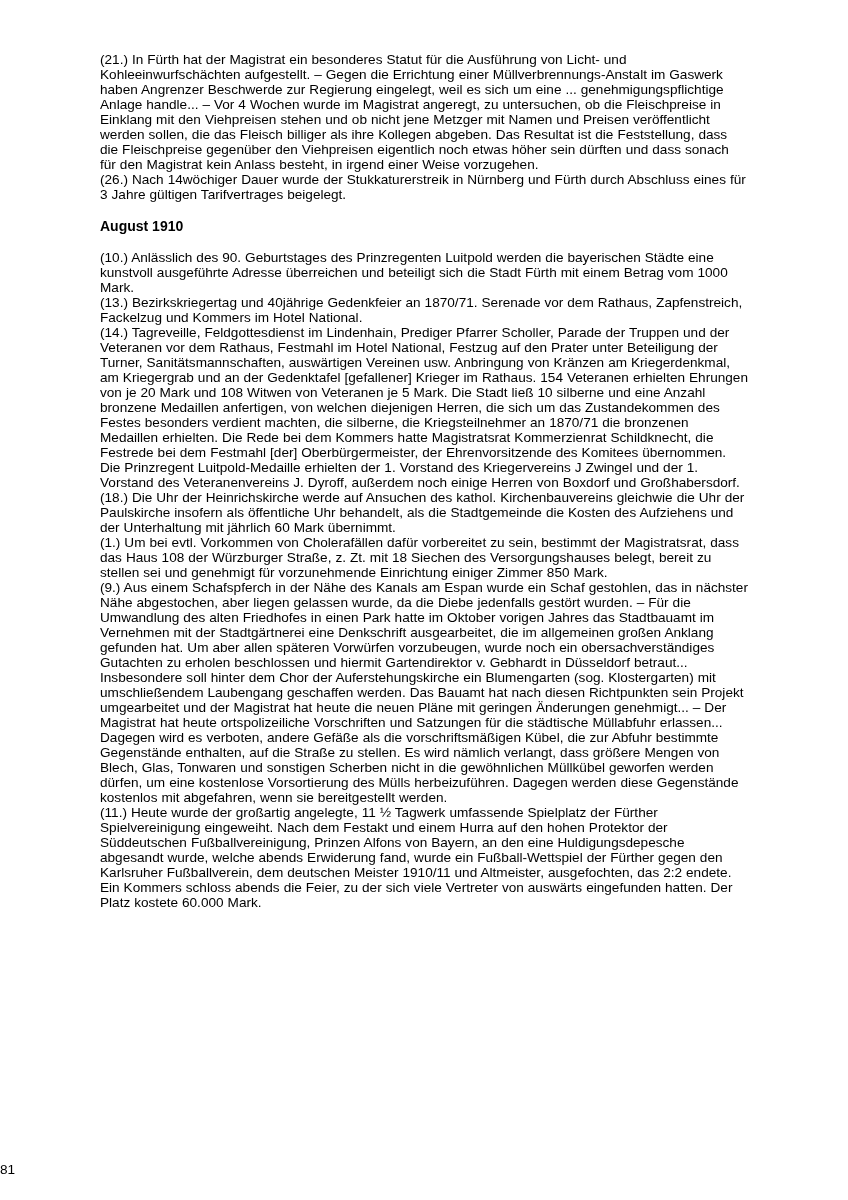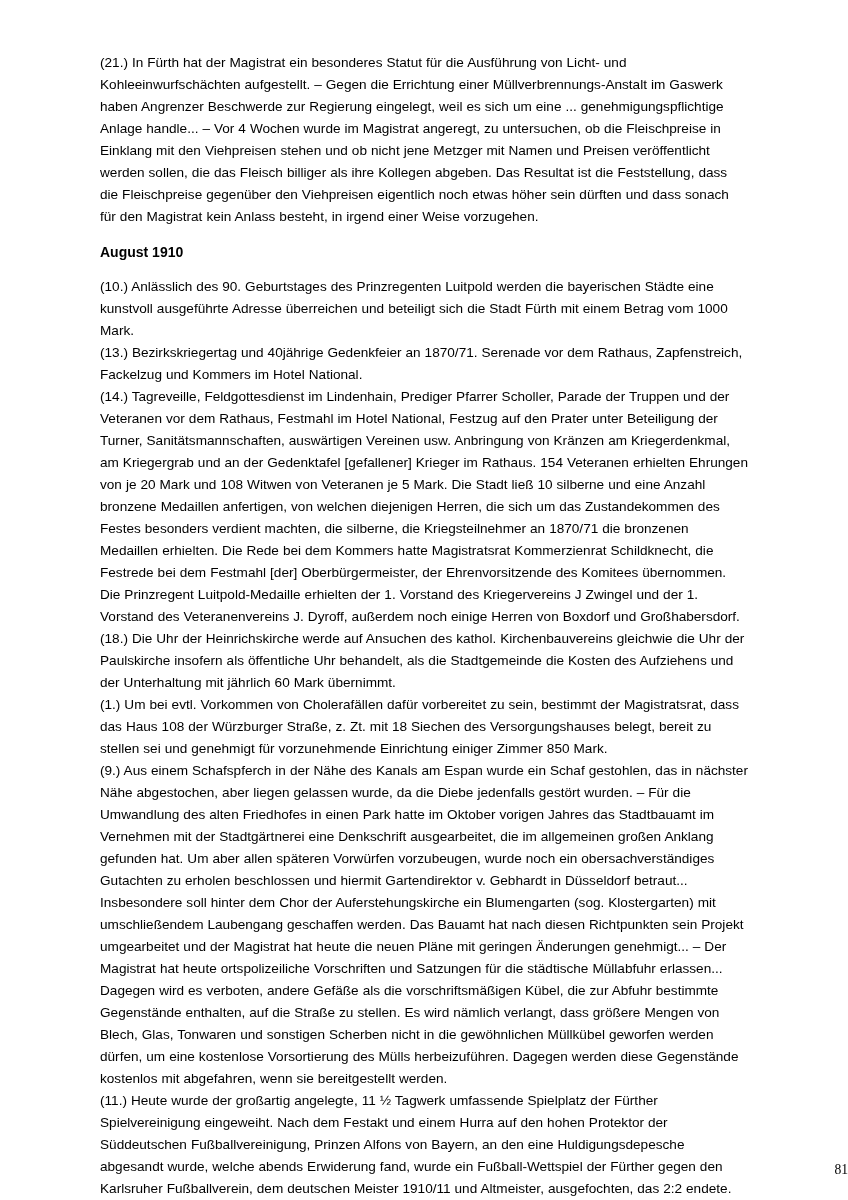--- a/index.html
+++ b/index.html
@@ -15,48 +15,48 @@
   .page {
     position: relative;
     width: 848px;
     height: 1200px;
     padding: 52px 100px 0 100px;
     background: #ffffff;
     overflow: hidden;
   }
   .entry {
     font-size: 13.6px;
-    line-height: 22px;
+    line-height: 15px;
     text-align: left;
     word-spacing: 0.2px;
   }
   .section-heading {
     font-size: 14px;
     line-height: 16.2px;
     font-weight: 700;
     margin: 16px 0 16px 0;
   }
   .page-number {
     position: absolute;
     bottom: 22px;
     left: 0;
     right: 0;
-    text-align: right;
+    text-align: left;
     font-size: 13.6px;
     line-height: 16.2px;
-    font-family: Liberation Serif, serif;
   }
 </style>
 </head>
 <body>
 
 <div class="page">
 
   <p class="entry">(21.) In Fürth hat der Magistrat ein besonderes Statut für die Ausführung von Licht- und Kohleeinwurfschächten aufgestellt. – Gegen die Errichtung einer Müllverbrennungs-Anstalt im Gaswerk haben Angrenzer Beschwerde zur Regierung eingelegt, weil es sich um eine ... genehmigungspflichtige Anlage handle...  – Vor 4 Wochen wurde im Magistrat angeregt, zu untersuchen, ob die Fleischpreise in Einklang mit den Viehpreisen stehen und ob nicht jene Metzger mit Namen und Preisen veröffentlicht werden sollen, die das Fleisch billiger als ihre Kollegen abgeben. Das Resultat ist die Feststellung, dass die Fleischpreise gegenüber den Viehpreisen eigentlich noch etwas höher sein dürften und dass sonach für den Magistrat kein Anlass besteht, in irgend einer Weise vorzugehen.</p>
 
+  <p class="entry">(26.) Nach 14wöchiger Dauer wurde der Stukkaturerstreik in Nürnberg und Fürth durch Abschluss eines für 3 Jahre gültigen Tarifvertrages beigelegt.</p>
 
   <h2 class="section-heading">August 1910</h2>
 
   <p class="entry">(10.) Anlässlich des 90. Geburtstages des Prinzregenten Luitpold werden die bayerischen Städte eine kunstvoll ausgeführte Adresse überreichen und beteiligt sich die Stadt Fürth mit einem Betrag vom 1000 Mark.</p>
 
 
   <p class="entry">(13.) Bezirkskriegertag und 40jährige Gedenkfeier an 1870/71. Serenade vor dem Rathaus, Zapfenstreich, Fackelzug und Kommers im Hotel National.</p>
 
   <p class="entry">(14.) Tagreveille, Feldgottesdienst im Lindenhain, Prediger Pfarrer Scholler, Parade der Truppen und der Veteranen vor dem Rathaus, Festmahl im Hotel National, Festzug auf den Prater unter Beteiligung der Turner, Sanitätsmannschaften, auswärtigen Vereinen usw. Anbringung von Kränzen am Kriegerdenkmal, am Kriegergrab und an der Gedenktafel [gefallener] Krieger im Rathaus. 154 Veteranen erhielten Ehrungen von je 20 Mark und 108 Witwen von Veteranen je 5 Mark. Die Stadt ließ 10 silberne und eine Anzahl bronzene Medaillen anfertigen, von welchen diejenigen Herren, die sich um das Zustandekommen des Festes besonders verdient machten, die silberne, die Kriegsteilnehmer an 1870/71 die bronzenen Medaillen erhielten. Die Rede bei dem Kommers hatte Magistratsrat Kommerzienrat Schildknecht, die Festrede bei dem Festmahl [der] Oberbürgermeister, der Ehrenvorsitzende des Komitees übernommen. Die Prinzregent Luitpold-Medaille erhielten der 1. Vorstand des Kriegervereins J Zwingel und der 1. Vorstand des Veteranenvereins J. Dyroff, außerdem noch einige Herren von Boxdorf und Großhabersdorf.</p>
 

